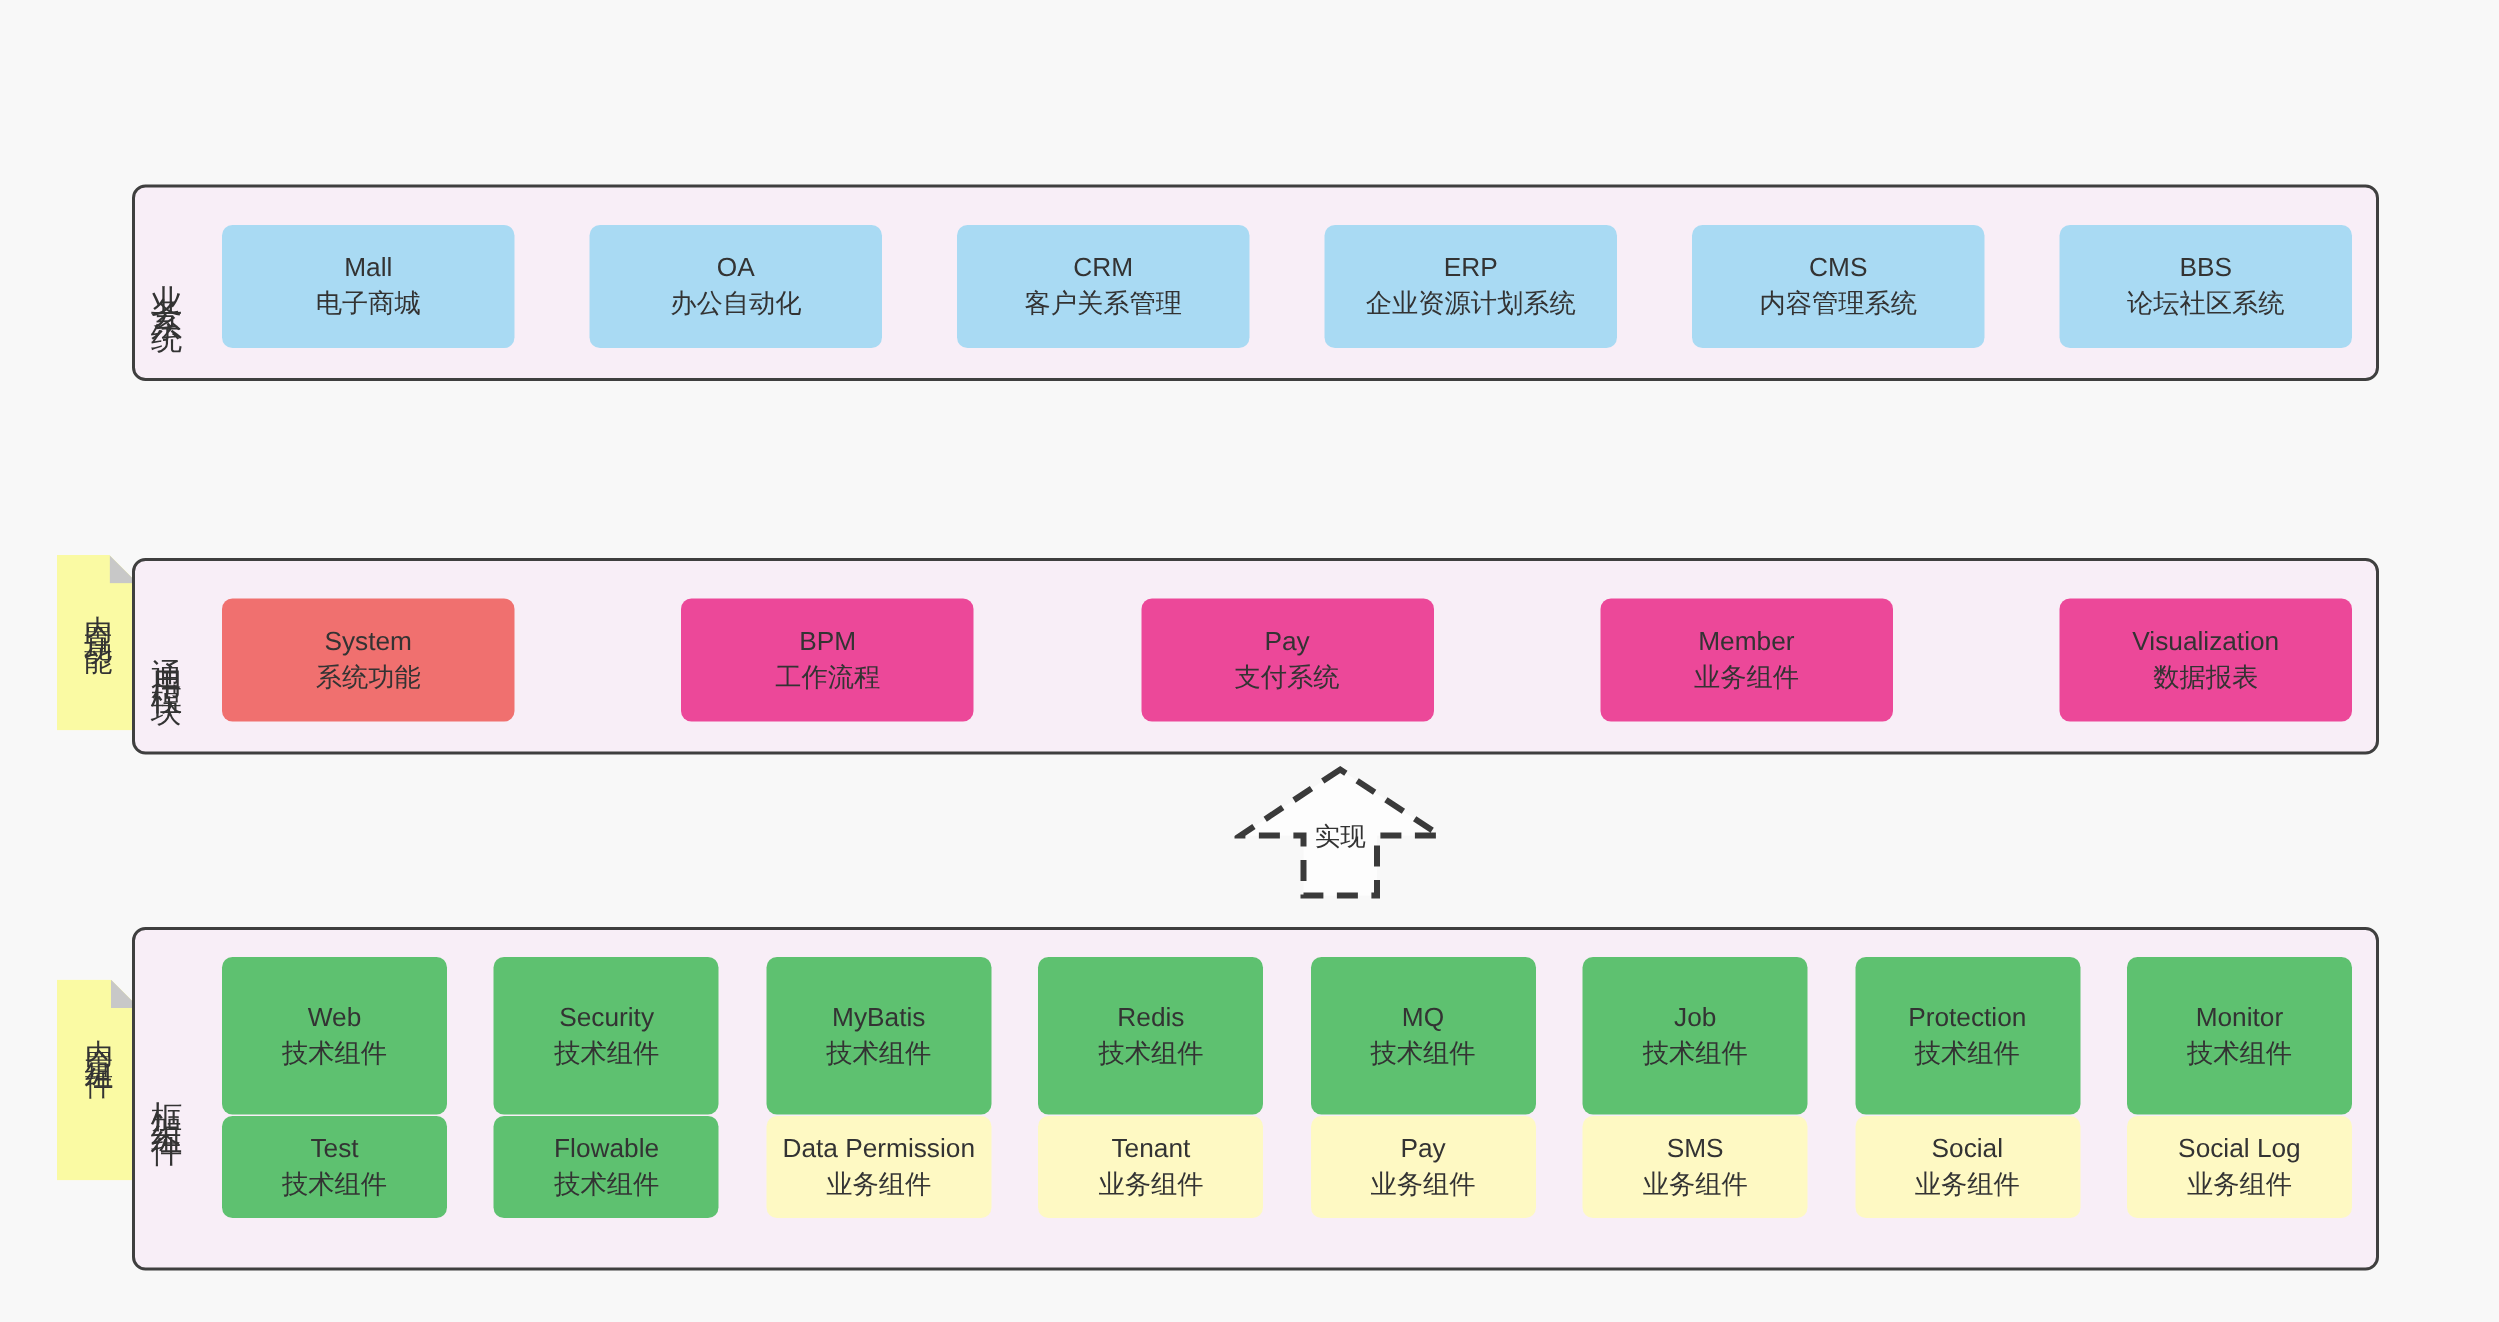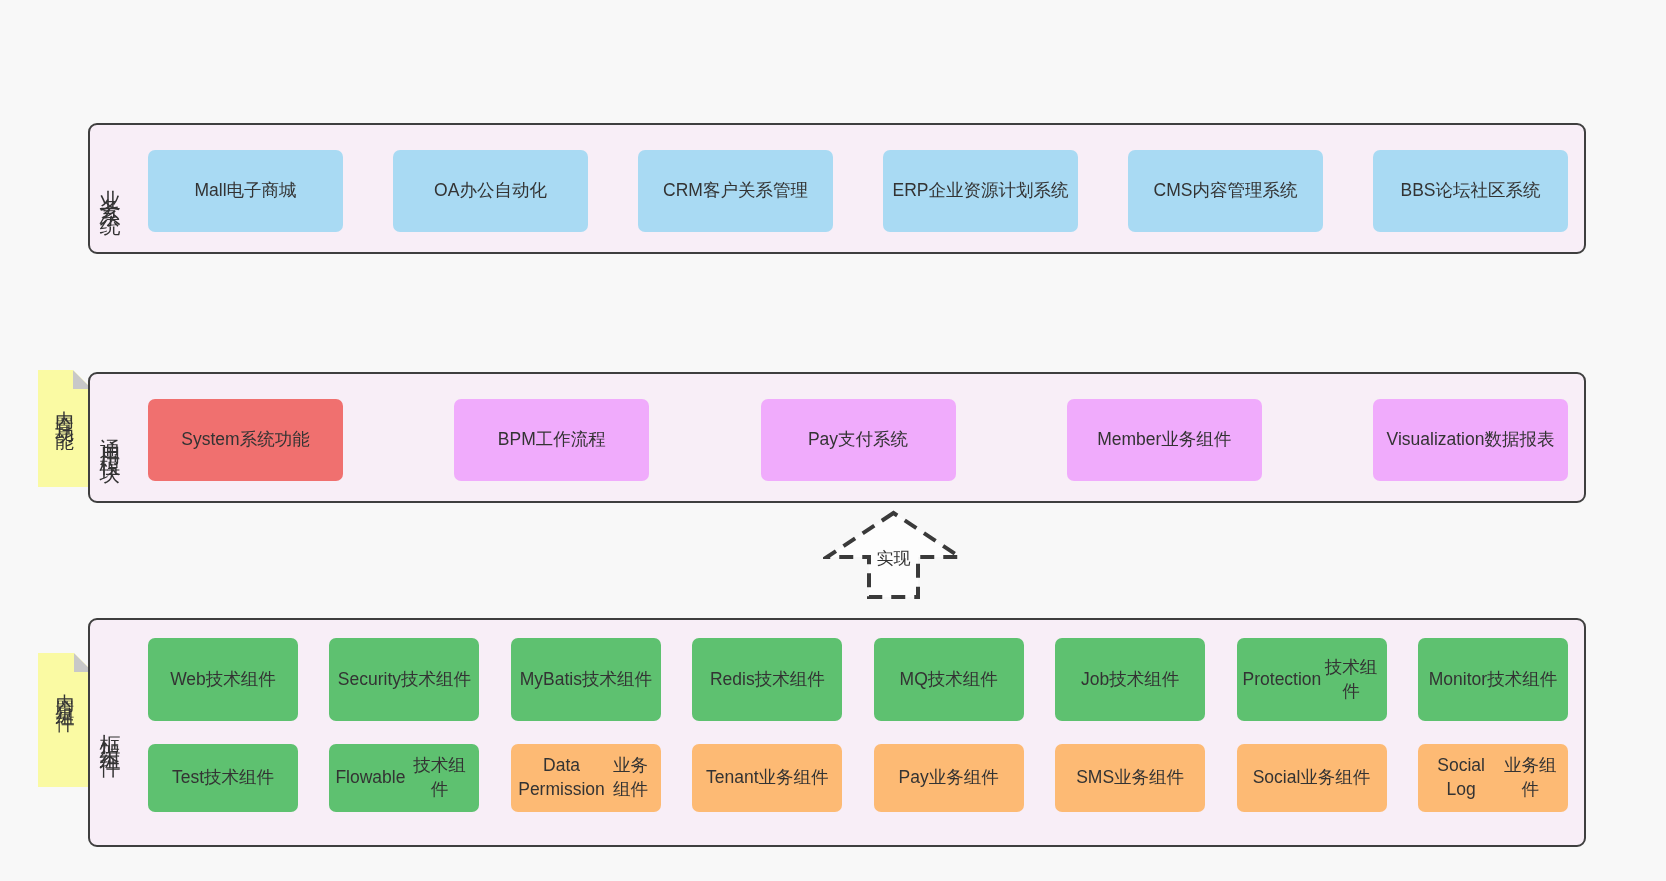--- a/index.html
+++ b/index.html
@@ -29,38 +29,38 @@
     writing-mode: vertical-rl; text-orientation: upright;
     font-size: 21px; letter-spacing: 8px; color: #333;
     line-height: 1;
   }
 
   .box-row {
     position: absolute; left: 58px; right: 16px;
     display: flex; justify-content: space-between;
   }
   #layer1 .box-row, #layer2 .box-row { top: 25px; height: 82px; }
-  #layer3 .box-row.r0 { top: 18px; height: 83px; }
+  #layer3 .box-row.r0 { top: 18px; height: 105px; }
   #layer3 .box-row.r1 { top: 124px; height: 68px; }
 
   .box {
     border-radius: 7px;
-    display: flex; flex-direction: row;
+    display: flex; flex-direction: column;
     justify-content: center; align-items: center;
     text-align: center;
     font-size: 17.5px; line-height: 1.35; color: #333;
     padding: 2px 6px; box-sizing: border-box;
   }
   .wide  { flex: 0 0 195px; }
   .narrow{ flex: 0 0 150px; }
   .blue        { background: #a9daf3; }
   .red         { background: #f0706f; text-align: right; }
-  .pink        { background: #f0abfc; }
+  .pink        { background: #ec4899; }
   .green       { background: #5ec170; }
-  .green-light { background: #fdba74; }
+  .green-light { background: #fef9c3; }
 
   
   .sticky {
     position: absolute;
     background: #fafaa3;
     clip-path: polygon(0 0, calc(100% - 19px) 0, 100% 19px, 100% 100%, 0 100%);
     display: flex; justify-content: center;
   }
   #sticky1 { left: 38px; top: 370px; width: 54px; height: 117px; }
   #sticky2 { left: 38px; top: 653px; width: 55px; height: 134px; }

